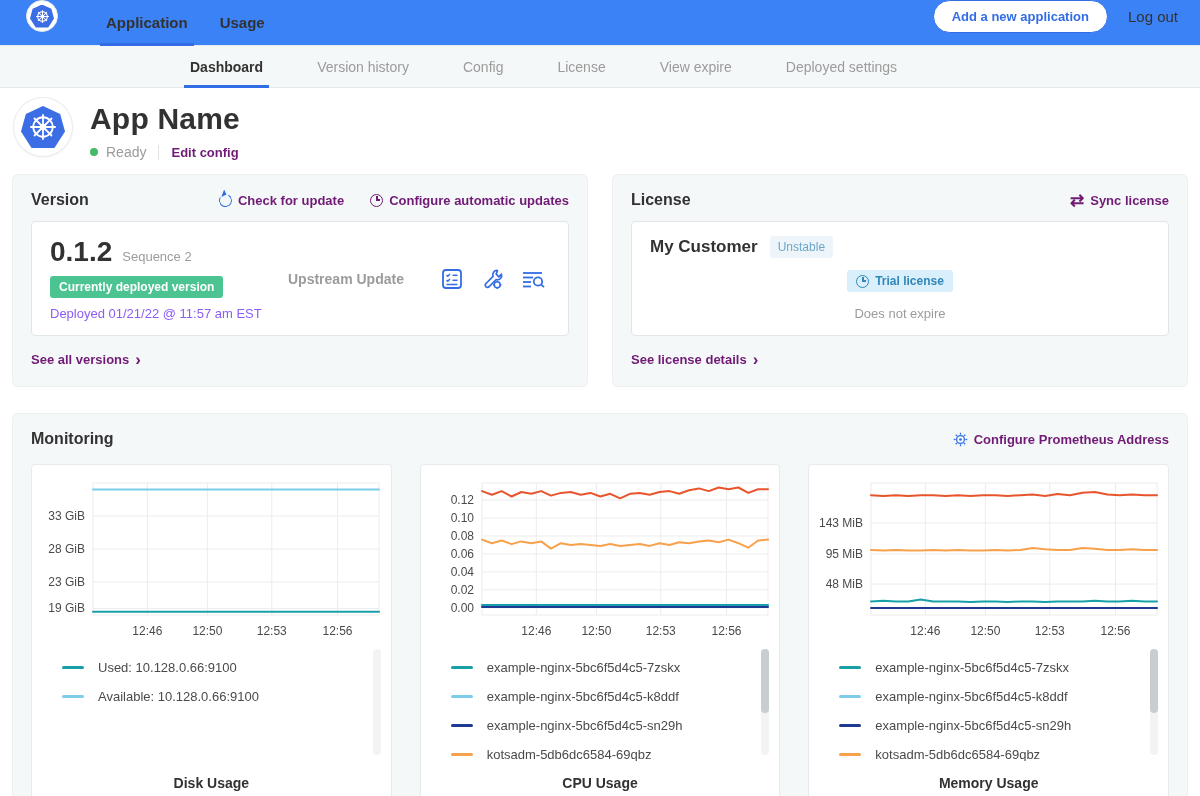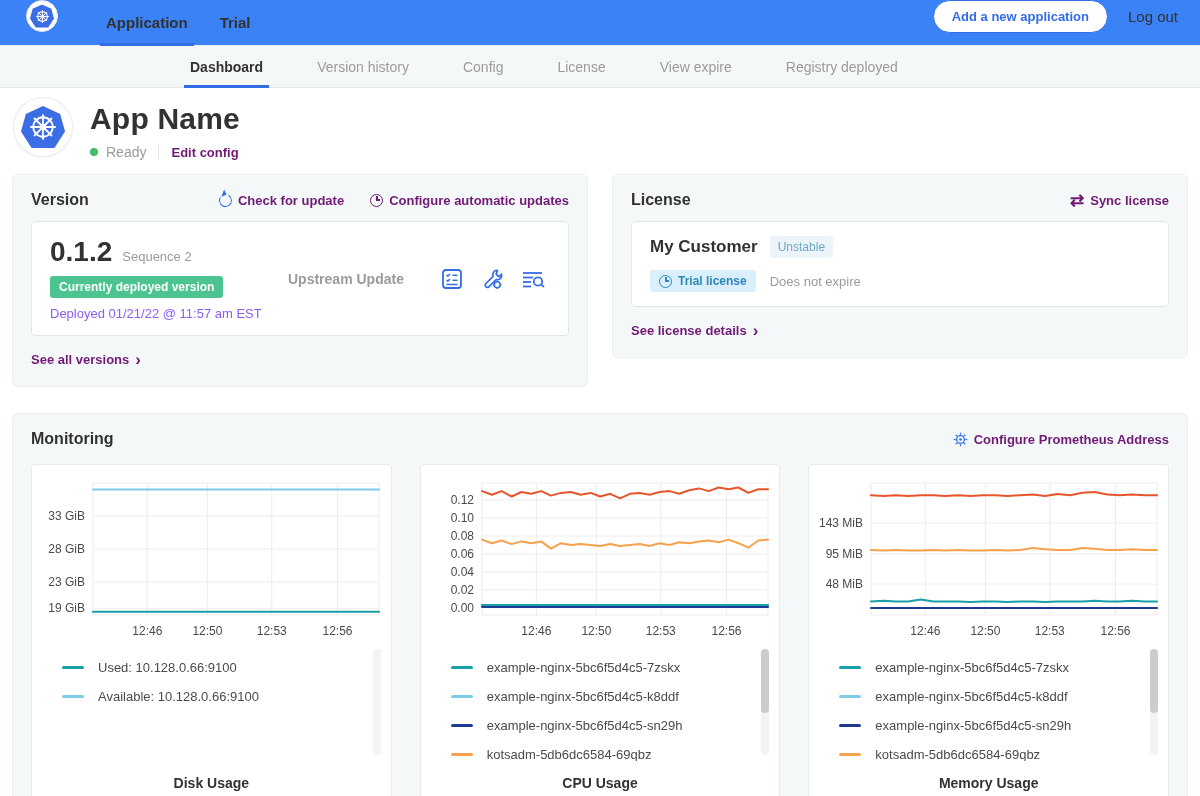--- a/index.html
+++ b/index.html
@@ -67,21 +67,21 @@
   .ver-icons { display:flex; gap:16px; align-items:center; padding-right:4px; }
   .ver-icons svg { cursor:pointer; }
   .see-link { margin-top:14px; }
   .chev { font-size:17px; font-weight:bold; line-height:1; }
 
   
   .lic-row1 { display:flex; align-items:center; gap:12px; }
   .customer { font-size:17px; font-weight:bold; }
   .badge-channel { background:#eef5fa; color:#6da7c8; font-size:12px; font-weight:normal;
     padding:4px 8px; border-radius:3px; }
-  .lic-row2 { display:flex; align-items:center; gap:14px; margin-top:12px; }
+  .lic-row2 { display:flex; align-items:center; gap:14px; margin-top:12px;flex-direction:column; }
   .badge-trial { background:#d9effb; color:#3087b8; font-size:12px; font-weight:bold;
     padding:4px 9px; border-radius:3px; display:inline-flex; align-items:center; gap:6px; }
   .expiry { font-size:13px; color:#9b9b9b; }
 
   
   .refresh-icon { width:13px; height:13px; border:1.7px solid #326de6; border-radius:50%;
     border-top-color:transparent; position:relative; display:inline-block; transform:rotate(-15deg); }
   .refresh-icon::after { content:""; position:absolute; top:-4px; right:-1px;
     border:4px solid transparent; border-left-color:#326de6; transform:rotate(35deg); }
   .clock-icon { width:13px; height:13px; border:1.7px solid currentColor; border-radius:50%;
@@ -122,35 +122,35 @@
           <line x1="1.5" y1="10" x2="18.5" y2="10"></line>
           <line x1="4" y1="4" x2="16" y2="16"></line>
           <line x1="16" y1="4" x2="4" y2="16"></line>
         </g>
         <circle cx="10" cy="10" r="2.4" fill="#fff"></circle>
       </svg>
     </div>
   </div>
   <div class="tabs">
     <div class="top-tab active">Application</div>
-    <div class="top-tab">Trial</div>
+    <div class="top-tab">Usage</div>
   </div>
   <div class="right">
     <button class="pill-btn">Add a new application</button>
     <span class="logout">Log out</span>
   </div>
 </div>
 
 <div class="subnav">
   <div class="sub-item active">Dashboard</div>
   <div class="sub-item">Version history</div>
   <div class="sub-item">Config</div>
   <div class="sub-item">License</div>
   <div class="sub-item">View expire</div>
-  <div class="sub-item">Registry deployed</div>
+  <div class="sub-item">Deployed settings</div>
 </div>
 
 <div class="app-header">
   <div class="app-logo">
     <div class="k8s-hept">
       <svg width="30" height="30" viewBox="0 0 20 20">
         <g stroke="#fff" stroke-width="1.2" fill="none">
           <circle cx="10" cy="10" r="6.5"></circle>
           <line x1="10" y1="1.5" x2="10" y2="18.5"></line>
           <line x1="1.5" y1="10" x2="18.5" y2="10"></line>

